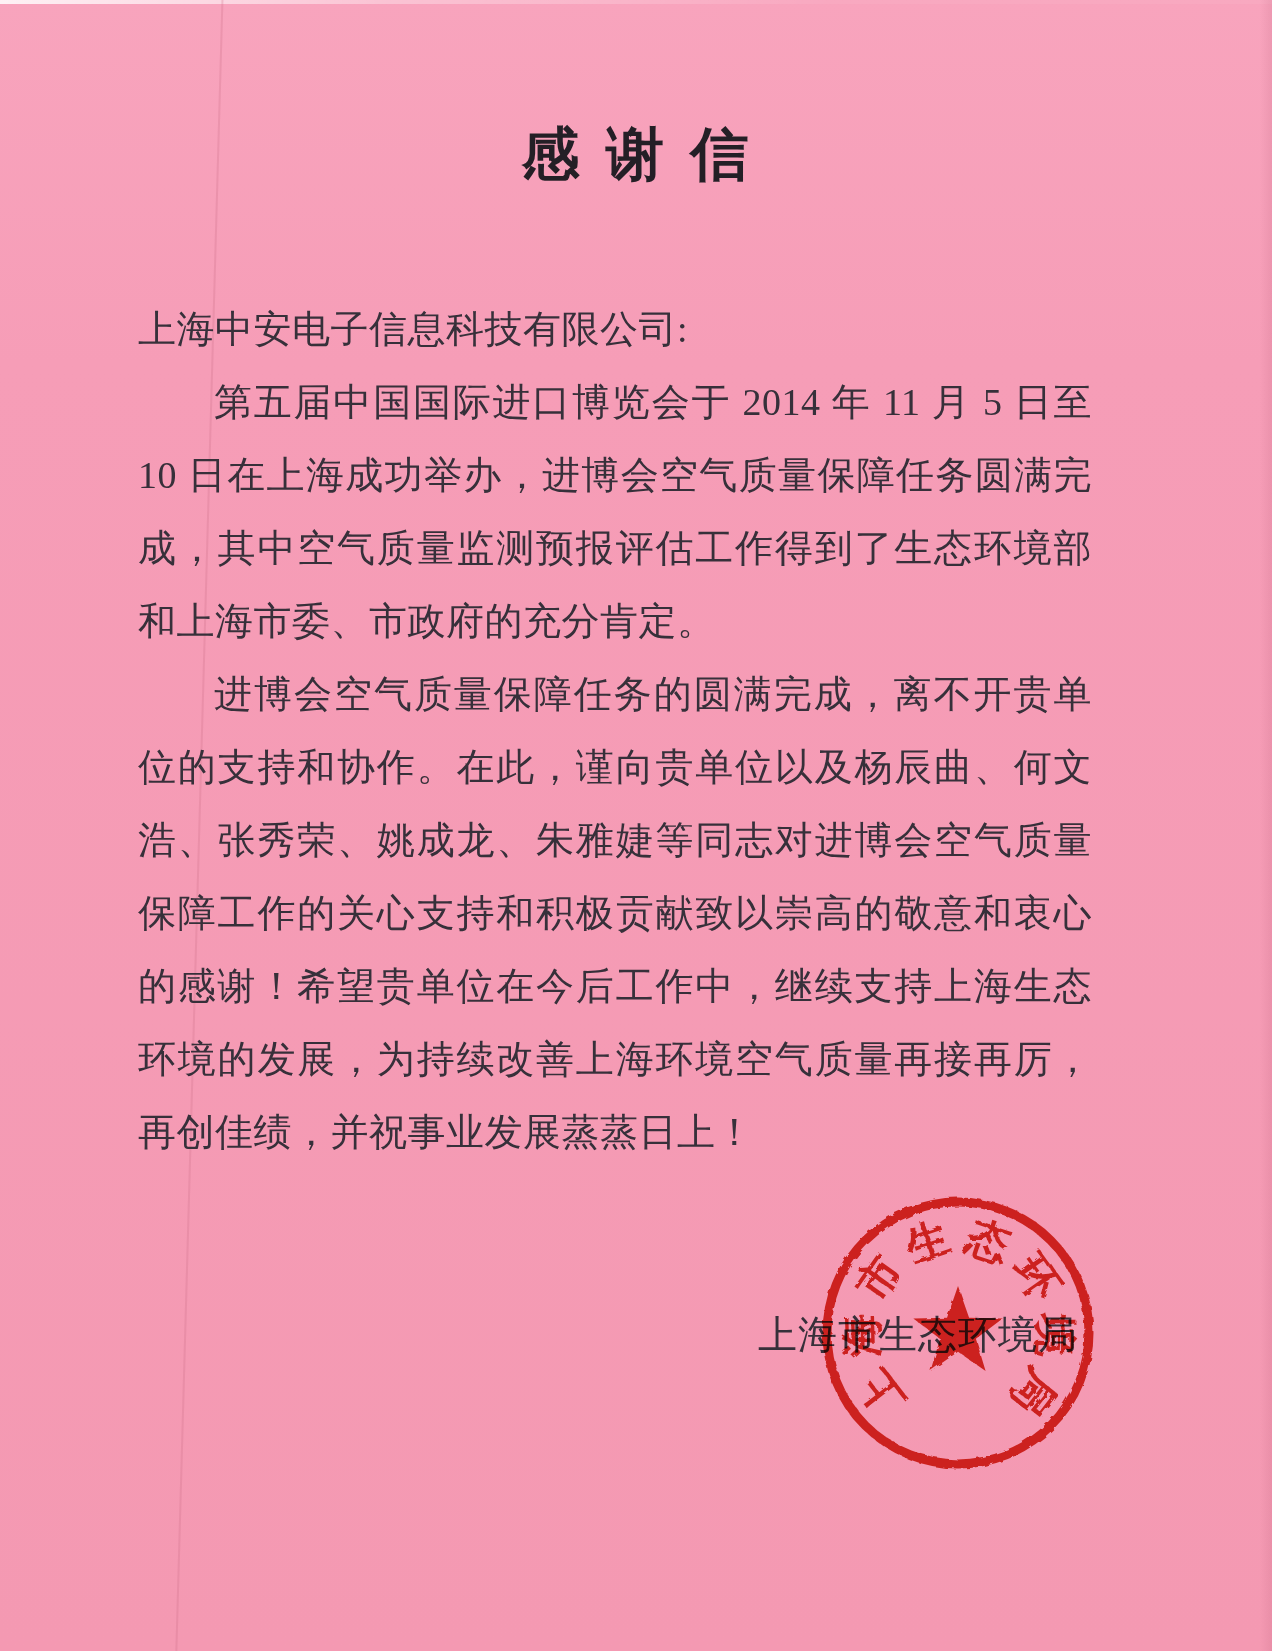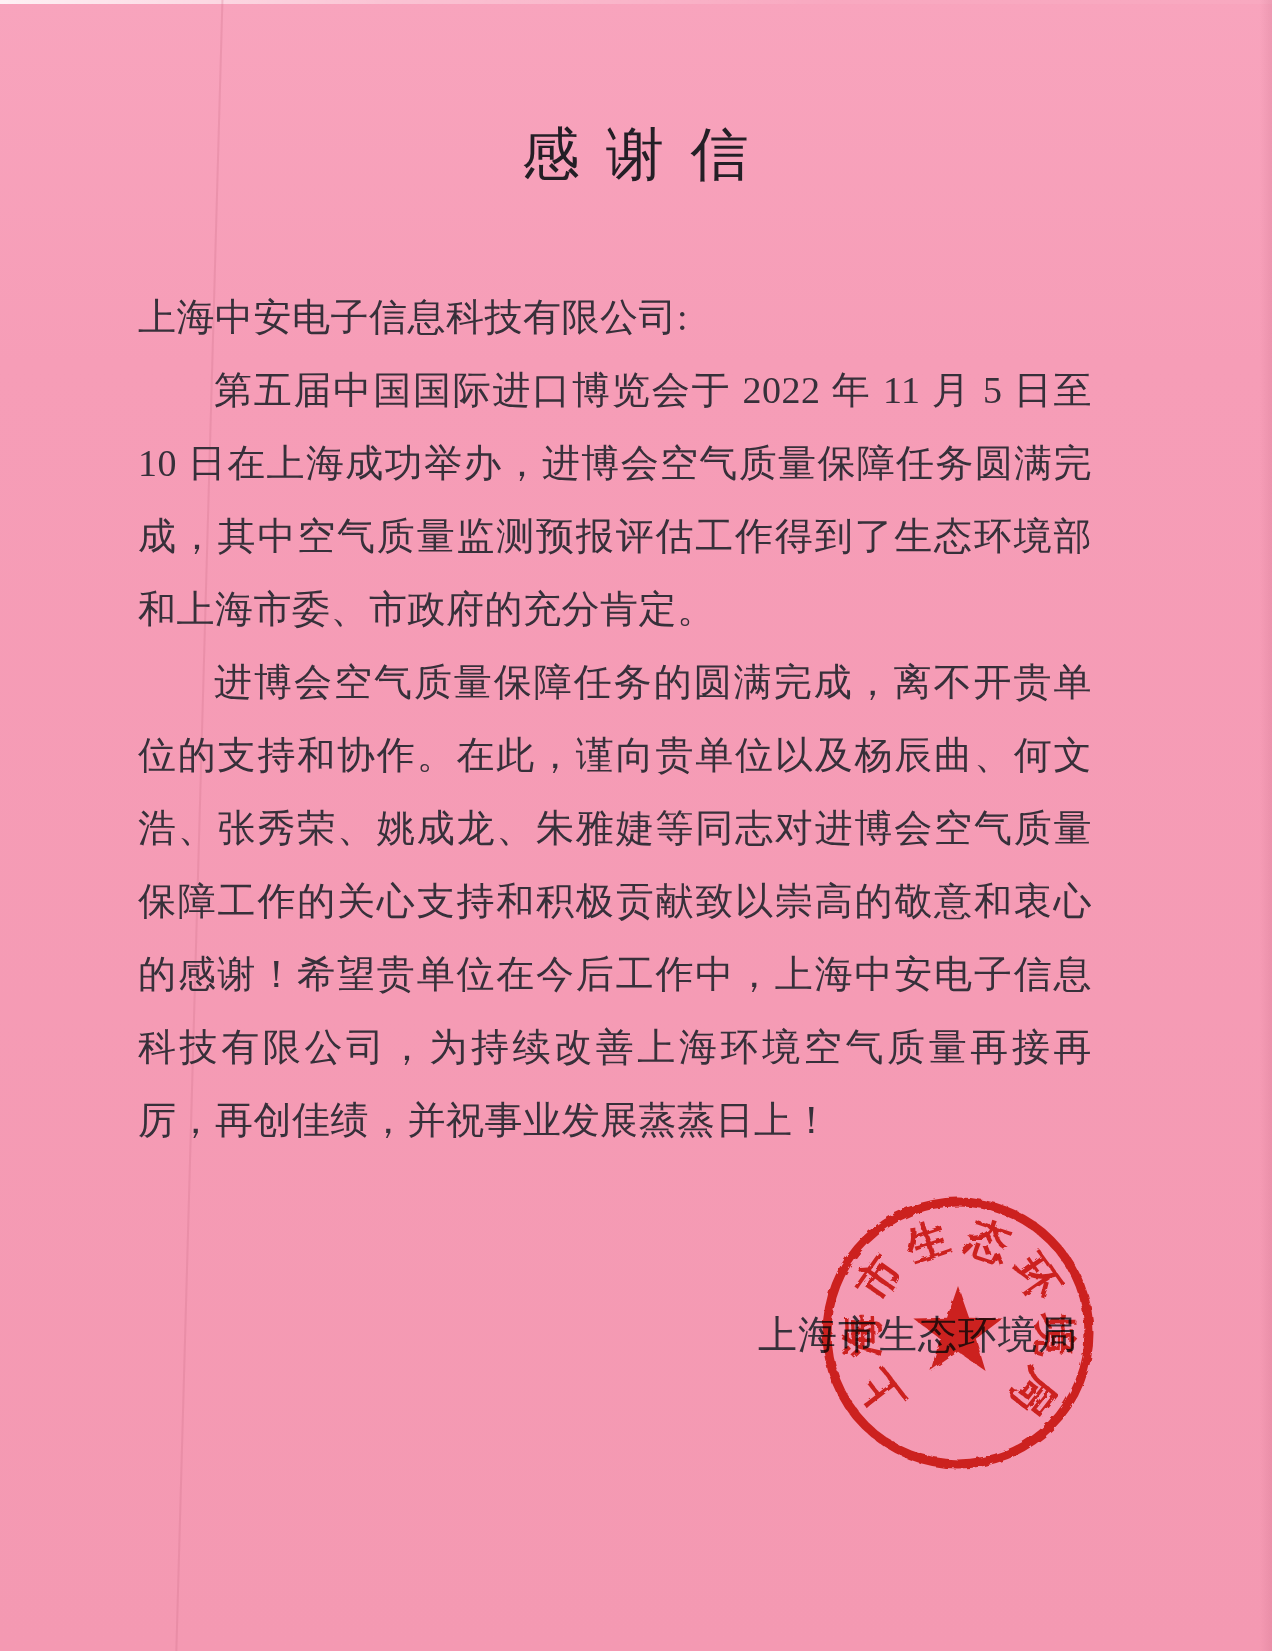--- a/index.html
+++ b/index.html
@@ -31,26 +31,26 @@
   }
   .crease{
     position:absolute;top:-20px;left:222px;width:2px;height:1720px;
     background:rgba(205,110,135,.28);
     transform:rotate(1.6deg);transform-origin:0 0;
   }
   .title{
     position:absolute;top:116px;left:0;width:100%;
     margin:0;
     text-align:center;
-    font-size:58px;font-weight:normal;
+    font-size:58px;font-weight:bold;
     word-spacing:8px;letter-spacing:2px;
     color:#241f26;
   }
   .body-text{
-    position:absolute;top:281px;left:138px;width:954px;
+    position:absolute;top:293px;left:138px;width:954px;
     font-size:38px;line-height:73px;
     letter-spacing:.5px;
     text-align:justify;
     text-align-last:left;
   }
   .body-text p{margin:0;}
   .para{text-indent:2em;}
   .sign-block{
     position:absolute;top:1300px;right:194px;
     text-align:right;
@@ -81,22 +81,22 @@
 <div class="page">
 
   <div class="scan-edge-top"></div>
   <div class="scan-edge-right"></div>
   <div class="crease"></div>
 
   <h1 class="title">感 谢 信</h1>
 
   <div class="body-text">
     <p class="recipient">上海中安电子信息科技有限公司:</p>
-    <p class="para">第五届中国国际进口博览会于 2022 年 11 月 5 日至 10 日在上海成功举办，进博会空气质量保障任务圆满完成，其中空气质量监测预报评估工作得到了生态环境部和上海市委、市政府的充分肯定。</p>
-    <p class="para">进博会空气质量保障任务的圆满完成，离不开贵单位的支持和协作。在此，谨向贵单位以及杨辰曲、何文浩、张秀荣、姚成龙、朱雅婕等同志对进博会空气质量保障工作的关心支持和积极贡献致以崇高的敬意和衷心的感谢！希望贵单位在今后工作中，上海中安电子信息科技有限公司，为持续改善上海环境空气质量再接再厉，再创佳绩，并祝事业发展蒸蒸日上！</p>
+    <p class="para">第五届中国国际进口博览会于 2014 年 11 月 5 日至 10 日在上海成功举办，进博会空气质量保障任务圆满完成，其中空气质量监测预报评估工作得到了生态环境部和上海市委、市政府的充分肯定。</p>
+    <p class="para">进博会空气质量保障任务的圆满完成，离不开贵单位的支持和协作。在此，谨向贵单位以及杨辰曲、何文浩、张秀荣、姚成龙、朱雅婕等同志对进博会空气质量保障工作的关心支持和积极贡献致以崇高的敬意和衷心的感谢！希望贵单位在今后工作中，继续支持上海生态环境的发展，为持续改善上海环境空气质量再接再厉，再创佳绩，并祝事业发展蒸蒸日上！</p>
   </div>
 
   <div class="sign-block">
     <div>上海市生态环境局</div>
   </div>
 
   <svg class="stamp" viewBox="0 0 280 280" aria-hidden="true">
     <defs>
       <filter id="inkrough" x="-6%" y="-6%" width="112%" height="112%">
         <feTurbulence type="fractalNoise" baseFrequency="0.14" numOctaves="2" seed="7" result="n"></feTurbulence>

